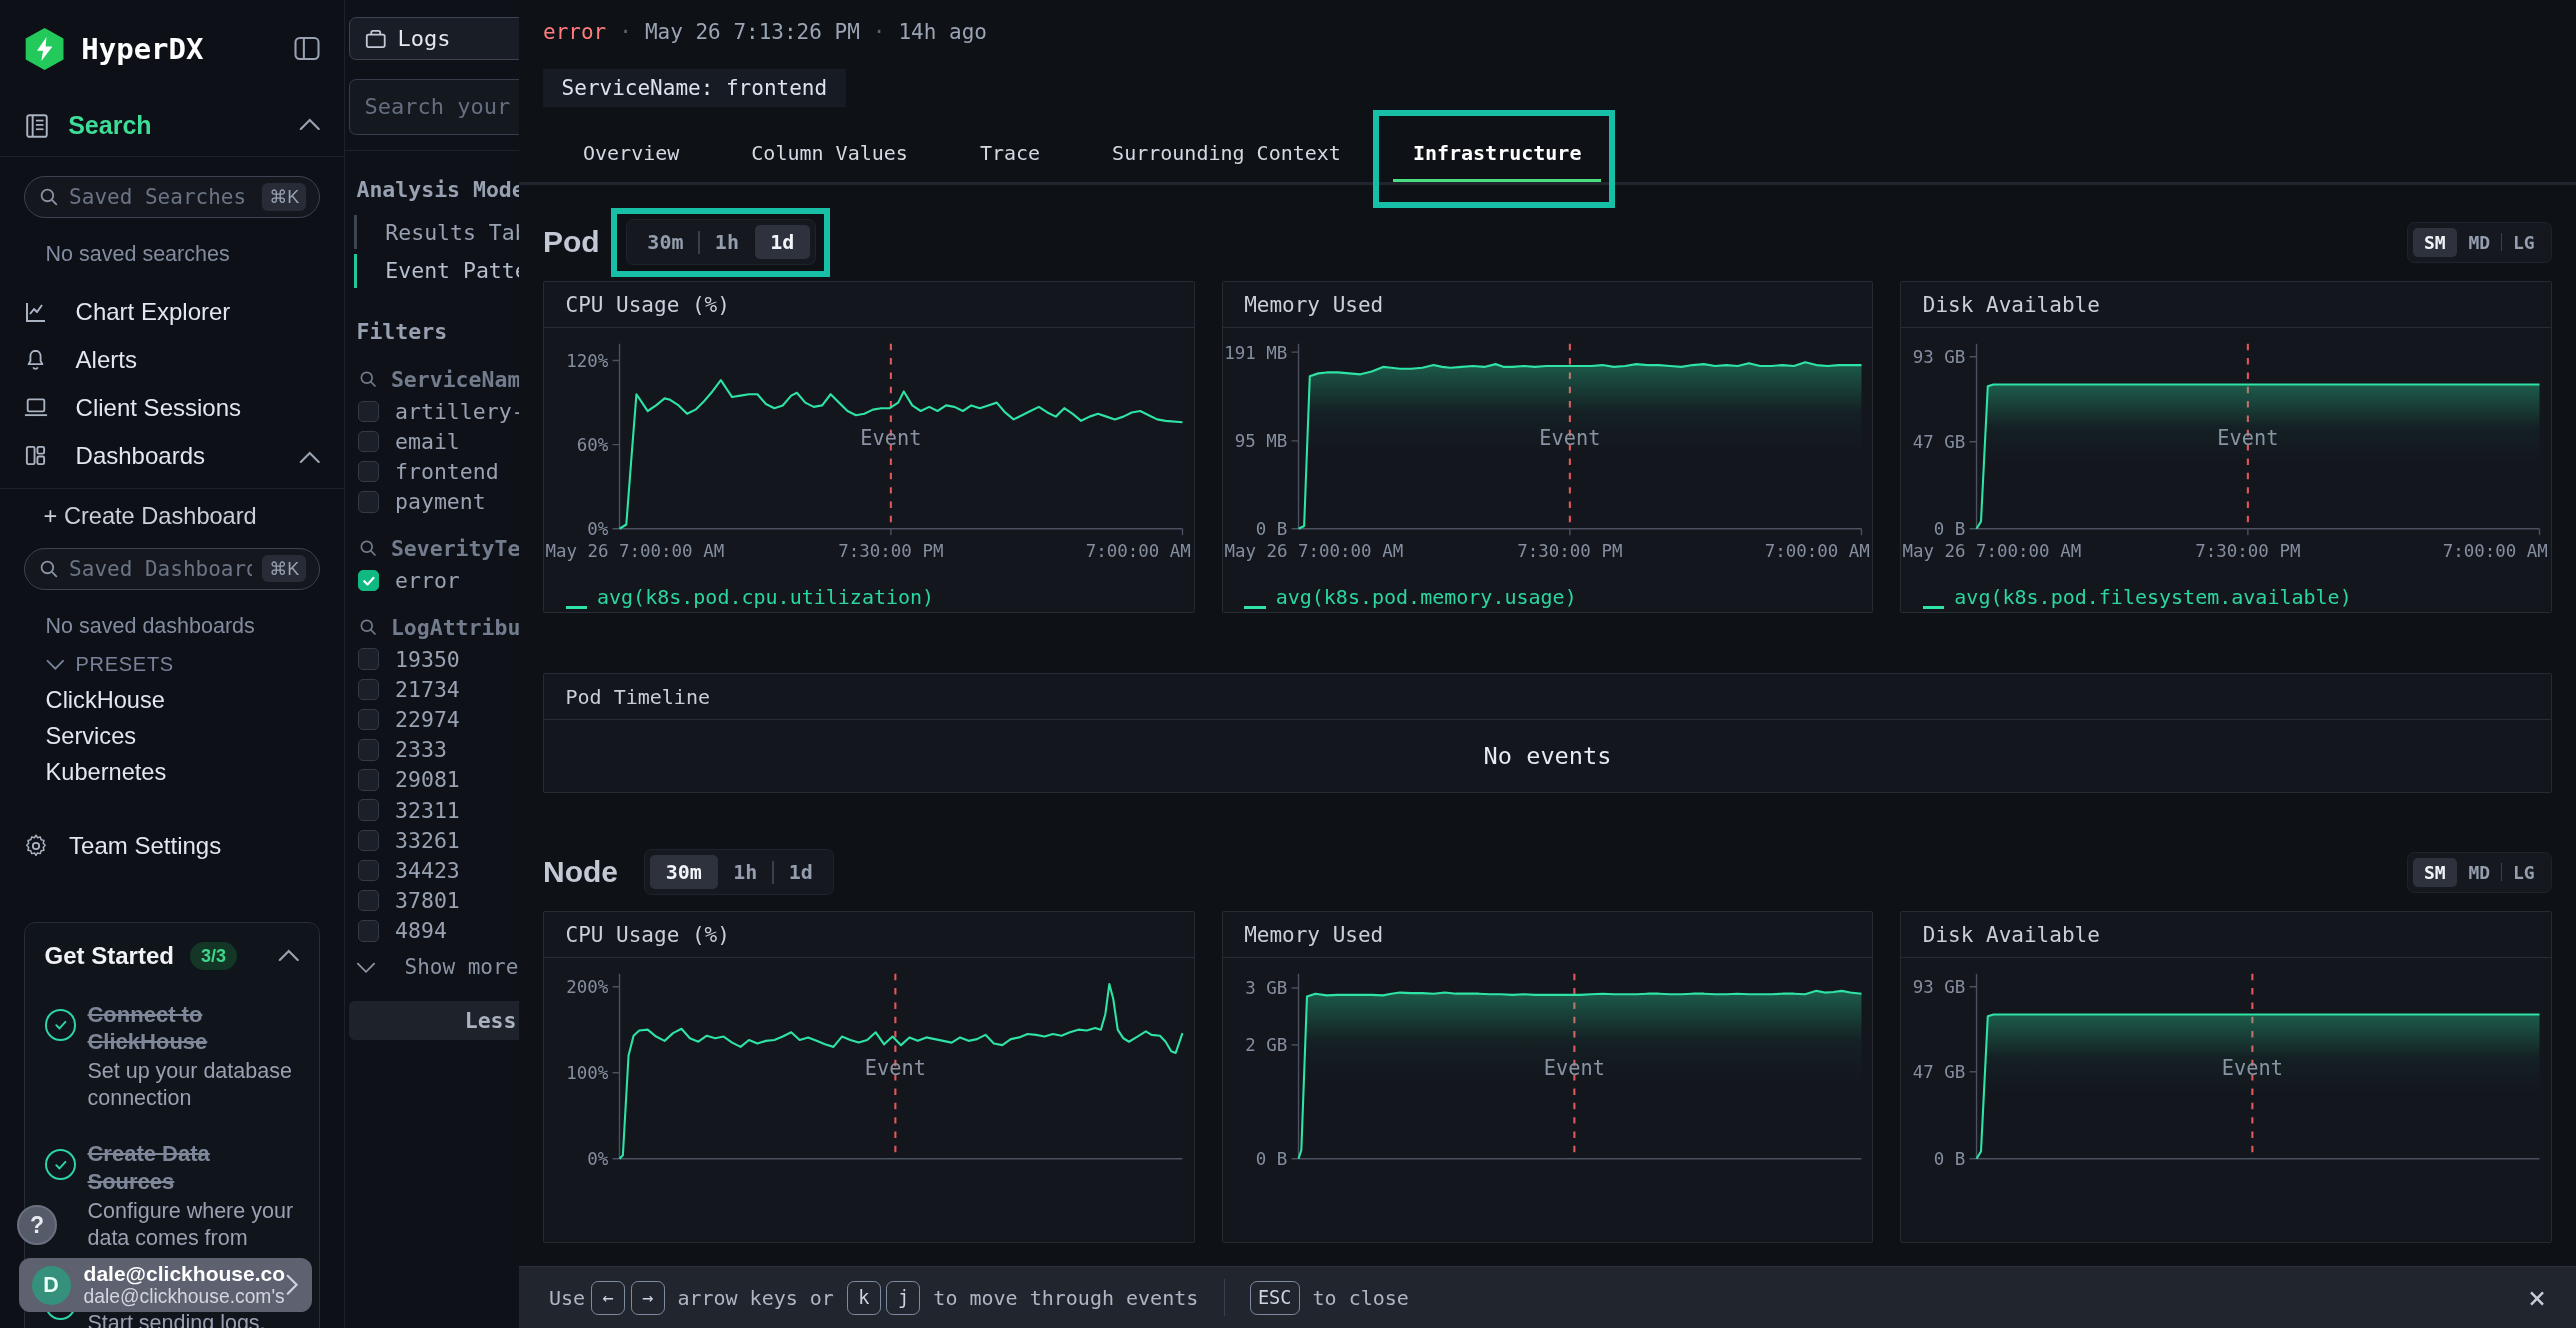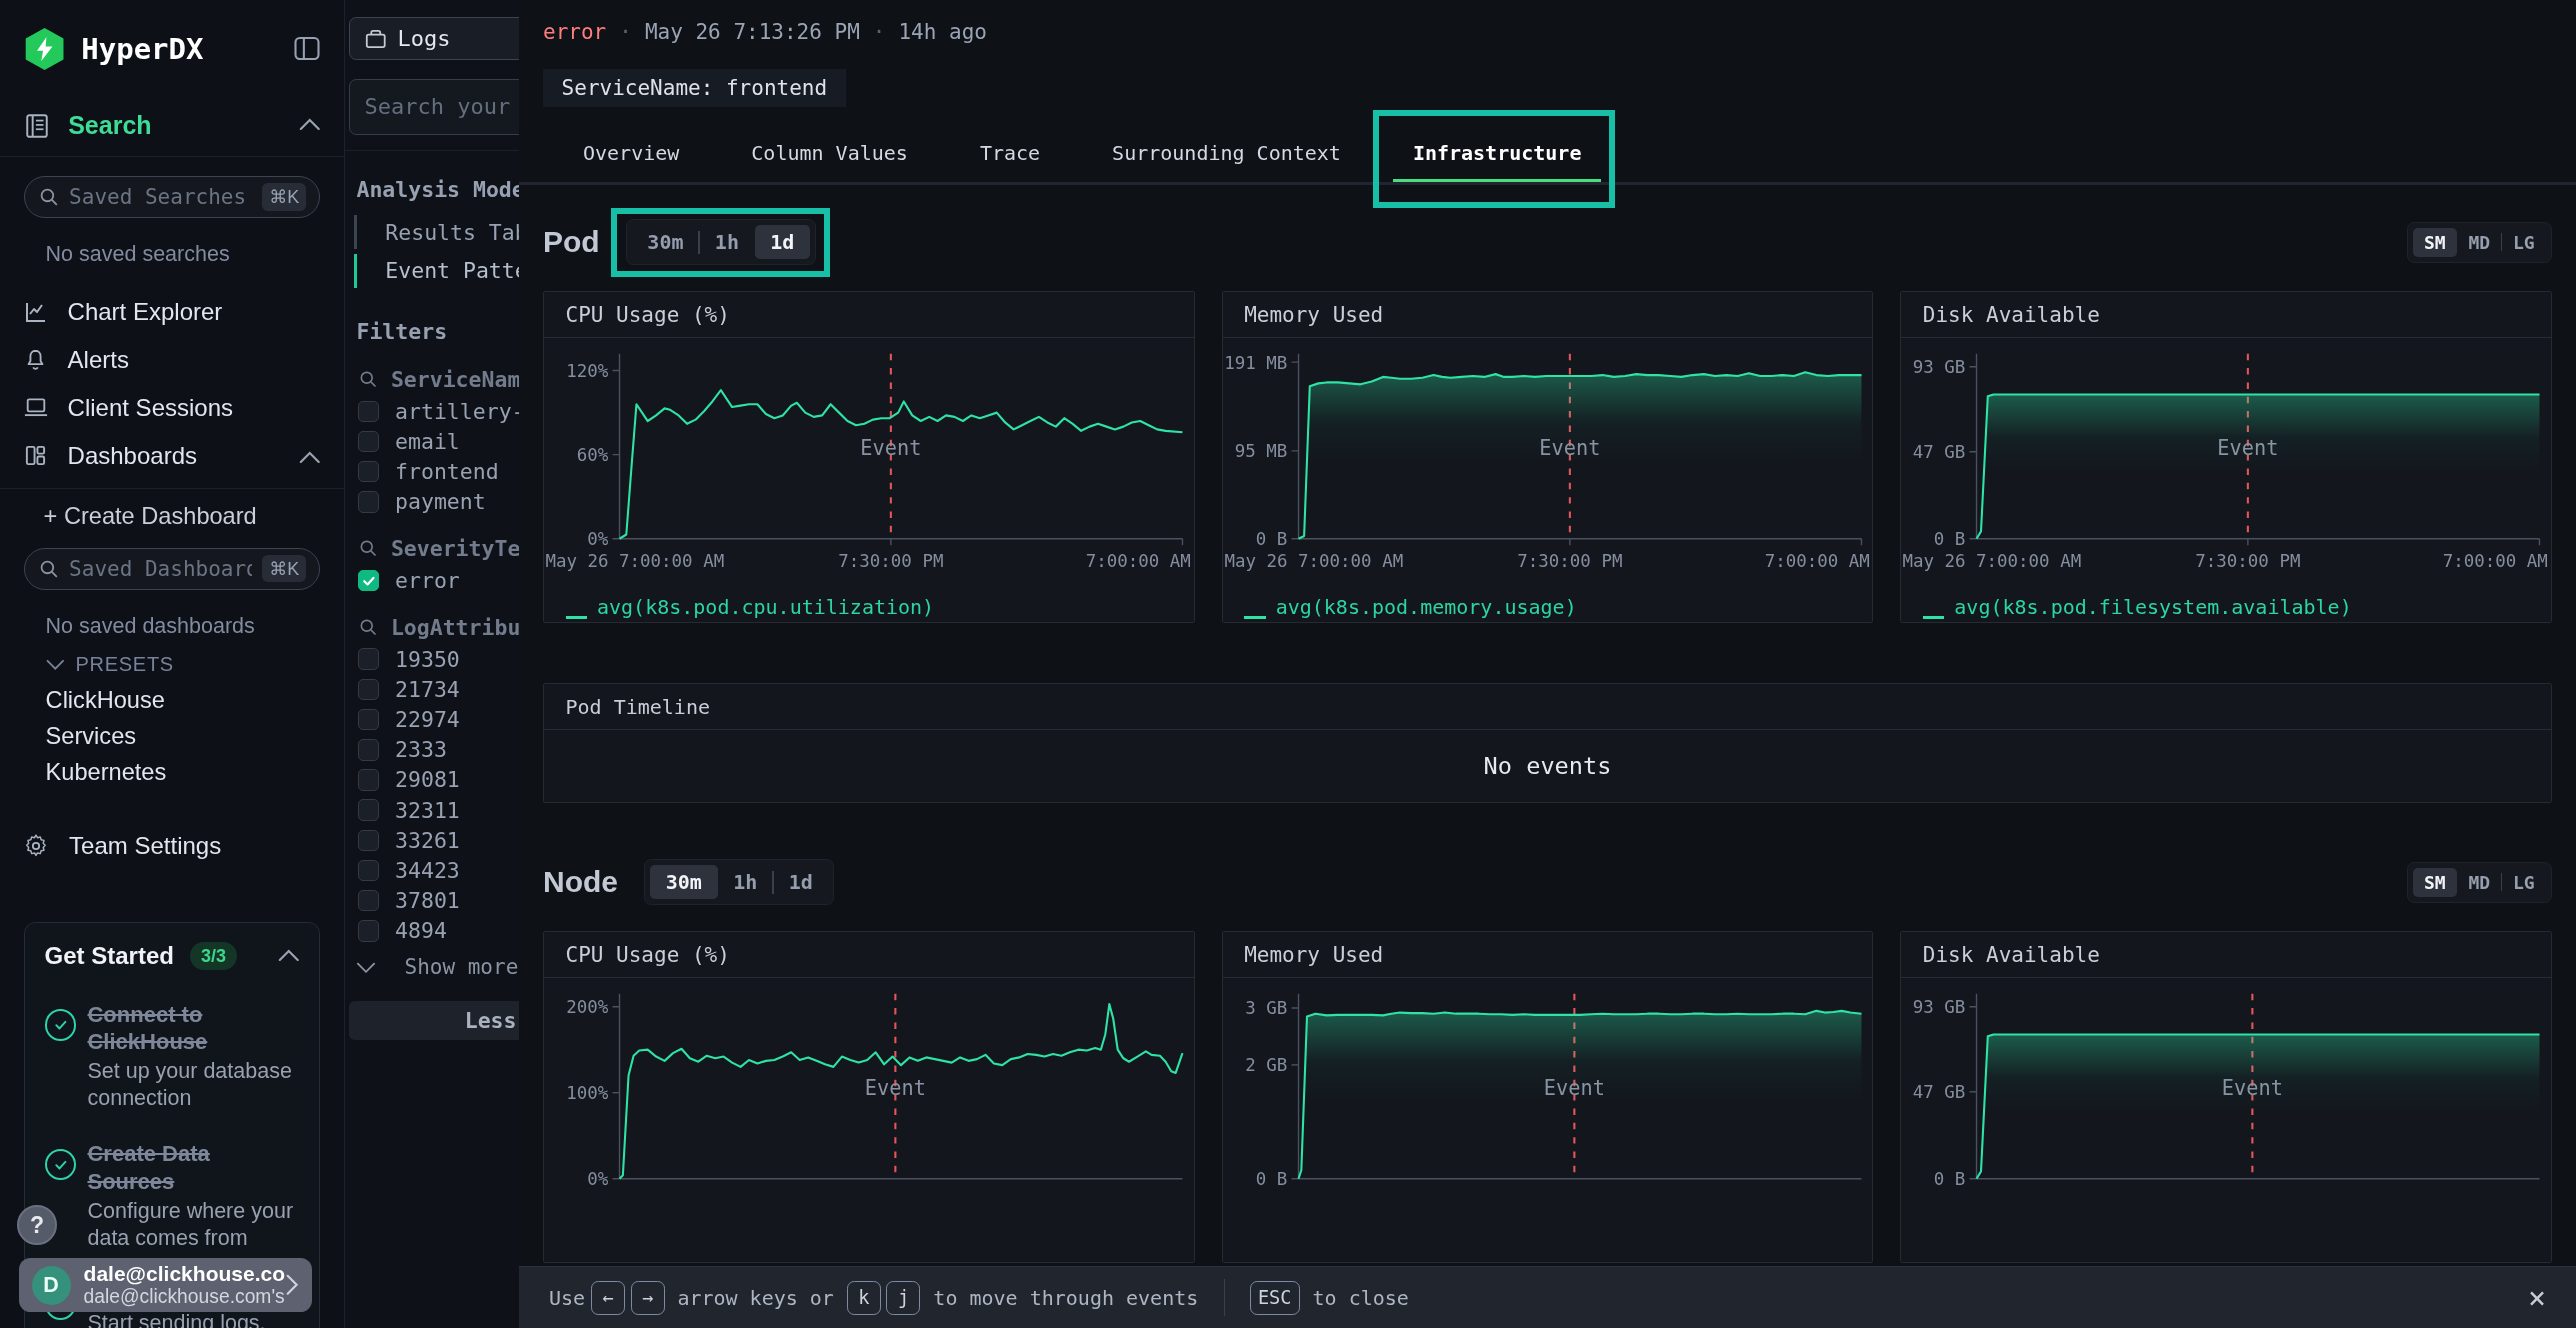--- a/index.html
+++ b/index.html
@@ -24,21 +24,21 @@
               border-radius:21.5px;background:#14171e;padding:0 13px;color:#68718100}
   .pill-input svg{flex:none;color:#8b94a4}
   .pill-input input{flex:1;min-width:0;background:transparent;border:none;outline:none;margin:0 10px;
                     font-family:"DejaVu Sans Mono",monospace;font-size:21px;color:#cdd3de}
   .pill-input input::placeholder{color:#6b7484}
   .kbd-chip{background:#272c37;color:#9aa3b2;border-radius:5.7px;font-size:18px;padding:2.9px 7.2px;
             font-family:"Liberation Sans",sans-serif}
   .muted-line{margin-top:24px;padding-left:22px;font-size:21.5px;color:#828ca0}
   .nav-item{display:flex;align-items:center;height:30px;margin-top:18px;color:#e2e6ee;font-size:24px}
   .nav-item .ic{width:24px;color:#aab3c2;display:flex}
-  .nav-item .nl{margin-left:20px}
+  .nav-item .nl{margin-left:28px}
   .create-line{margin-top:13px;padding-left:20px;font-size:23.6px;color:#c9ცed9;color:#c9ced9;height:30px;display:flex;align-items:center}
   .presets-head{display:flex;align-items:center;margin-top:13px;padding-left:22px;height:26px;color:#78829a;
                 font-size:20px;letter-spacing:0.7px}
   .presets-head .ph{margin-left:11.4px}
   .preset-item{margin-top:10px;padding-left:22px;font-size:23.6px;color:#e2e6ee;height:26px;display:flex;align-items:center}
   .team-row{display:flex;align-items:center;margin-top:44px;height:33px;color:#e2e6ee;font-size:24px}
   .team-row .ic{width:24px;color:#aab3c2;display:flex}
   .team-row .nl{margin-left:21.5px}
 
   .gs-card{margin:59px 0 0 0;border:1.4px solid #262c38;border-radius:11.4px;background:#10141b;padding:17px 20px;height:429px;overflow:hidden}
@@ -116,21 +116,21 @@
   .sec-head.node{margin-top:56px}
   .sec-title{font-size:30px;font-weight:700;color:#c2c8d4;margin-right:26px}
   .segwrap{display:inline-flex;background:#15181f;border:0.7px solid #1e232d;border-radius:7.2px;padding:5px}
   .seg{position:relative;padding:5px 15.7px;border-radius:5px;font-family:"DejaVu Sans Mono",monospace;font-weight:700;
        font-size:20px;color:#949eae}
   .seg.active{background:#2d323d;color:#f2f4f8}
   .seg:not(.active):not(:first-child)::before{content:'';position:absolute;left:-0.7px;top:5.7px;bottom:5.7px;width:1.4px;background:#39404c}
   .seg.active + .seg::before{display:none}
   .sizes .seg{font-size:18px;padding:4.3px 11.4px}
   .sizes{margin-left:auto}
-  .chart-grid{display:grid;grid-template-columns:1fr 1fr 1fr;gap:27px;margin-top:26px}
+  .chart-grid{display:grid;grid-template-columns:1fr 1fr 1fr;gap:27px;margin-top:16px}
   .chart-card{height:332px;background:#13161d;border:1.4px solid #252a33;border-radius:1.4px;overflow:hidden}
   .chart-title{height:46px;display:flex;align-items:center;padding:0 21.5px;border-bottom:1.4px solid #272c36;
                font-family:"DejaVu Sans Mono",monospace;font-size:21px;color:#c9ced9}
   .chart-body{position:relative;height:238px}
   .chart-body svg{position:absolute;inset:0;width:100%;height:100%}
   .chart-legend{display:flex;align-items:flex-end;padding:0 21.5px;height:43px}
   .legend-dash{width:21.5px;height:2.9px;background:var(--line);margin-right:10px}
   .legend-lbl{font-family:"DejaVu Sans Mono",monospace;font-size:20px;color:#2bd6a0}
   .timeline-card{margin-top:60px;height:120px;background:#13161d;border:1.4px solid #252a33;border-radius:1.4px}
   .timeline-title{height:46px;display:flex;align-items:center;padding:0 21.5px;border-bottom:1.4px solid #272c36;

